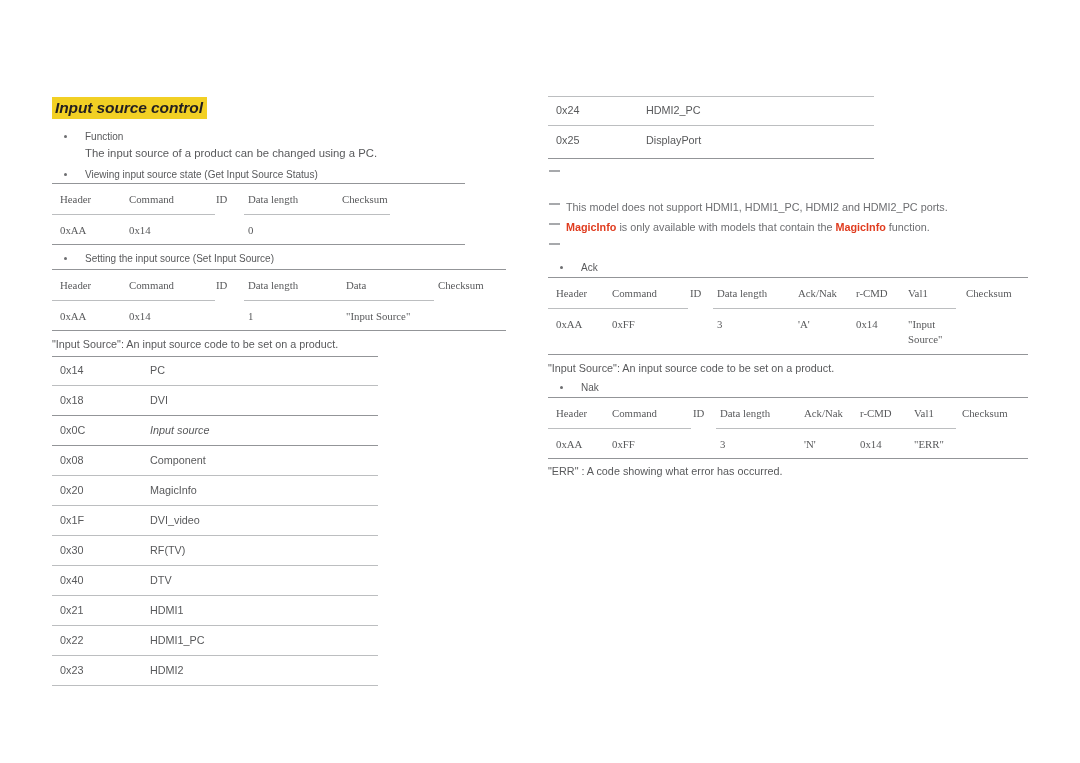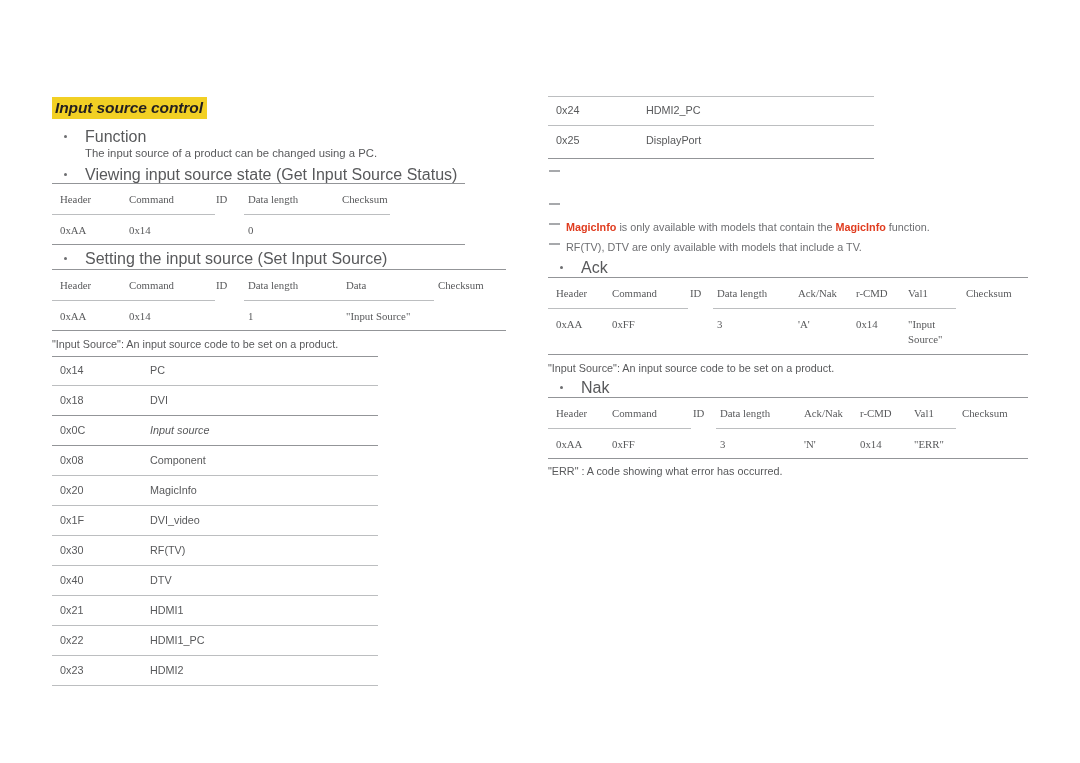--- a/index.html
+++ b/index.html
@@ -39,21 +39,21 @@
     padding: 1px 4px 2px 3px;
     line-height: 1.25;
     letter-spacing: -0.1px;
     white-space: nowrap;
   }
 
   
   .bullet-row {
     position: relative;
     padding-left: 33px;
-    font-size: 16px;
+    font-size: 10px;
     line-height: 16px;
     color: #58595b;
   }
   .bullet-row .dot {
     position: absolute;
     left: 12px;
     top: 6px;
     width: 3px;
     height: 3px;
     background: #6d6e71;
@@ -260,30 +260,30 @@
       <div class="name" style="left:98px; top:38px;">DisplayPort</div>
       <div class="row-line" style="top:62px; width:326px; height:1.4px; background:#939598;"></div>
     </div>
 
     <div class="note" style="position:absolute; left:0; top:167px; width:480px;">
       <span class="dash"></span>
     </div>
 
     <div class="note" style="position:absolute; left:0; top:200px; width:480px;">
       <span class="dash"></span>
+      <span>This model does not support HDMI1, HDMI1_PC, HDMI2 and HDMI2_PC ports.</span>
     </div>
 
     <div class="note" style="position:absolute; left:0; top:220px; width:480px;">
       <span class="dash"></span>
       <span class="hl">MagicInfo</span><span> is only available with models that contain the </span><span class="hl">MagicInfo</span><span> function.</span>
     </div>
 
     <div class="note" style="position:absolute; left:0; top:240px; width:480px;">
       <span class="dash"></span>
-      <span>RF(TV), DTV are only available with models that include a TV.</span>
     </div>
 
     <div class="bullet-row" style="position:absolute; left:0; top:260px; width:430px;">
       <span class="dot"></span>
       <span>Ack</span>
     </div>
 
     <div class="tbl" style="position:absolute; left:0; top:277px; width:480px; height:78px;">
       <div class="rule thick" style="left:0; top:0; width:480px;"></div>
 

